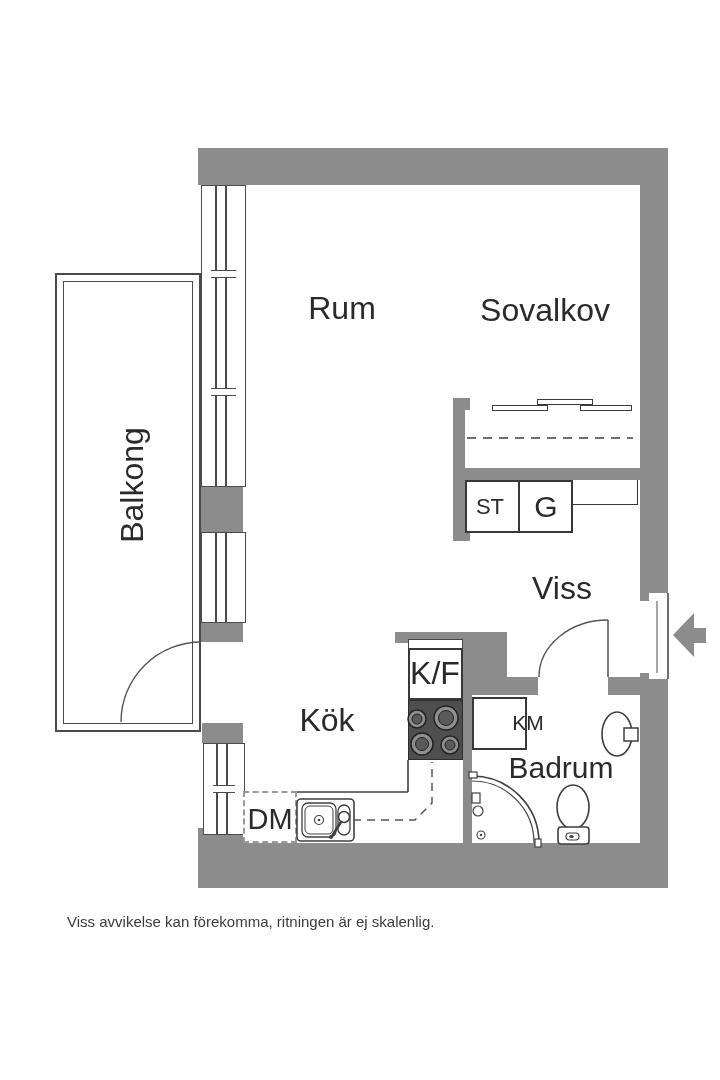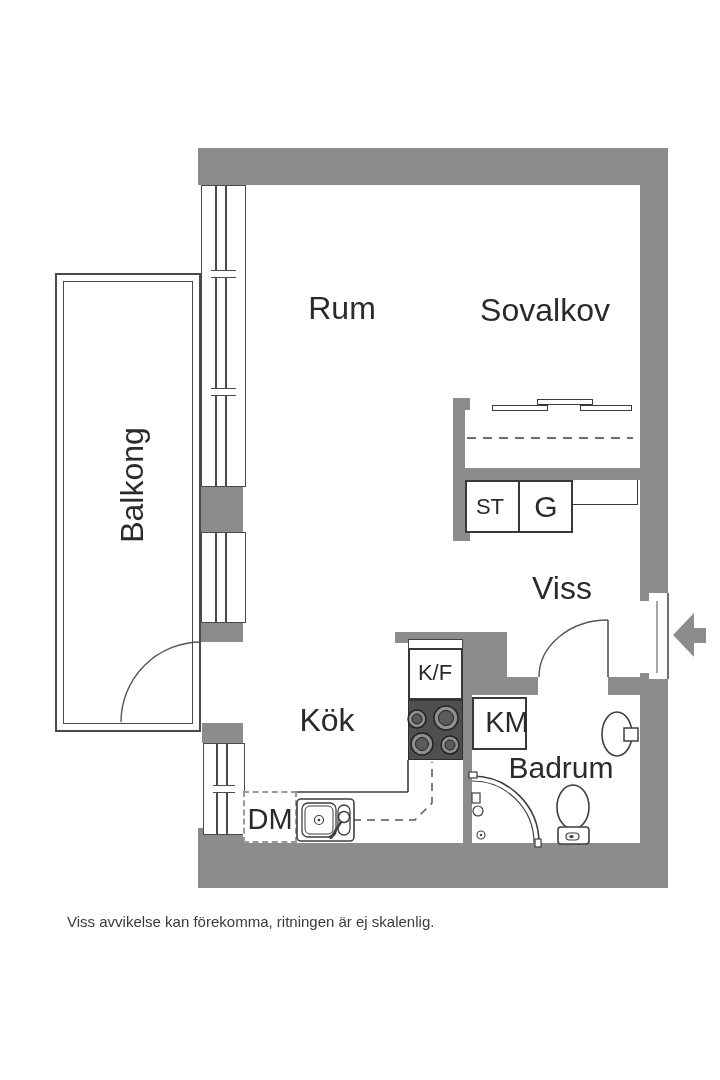--- a/index.html
+++ b/index.html
@@ -155,20 +155,20 @@
   <div class="lbl-layer">
     <div class="label" style="left:322px;top:308px;font-size:32px;">Rum</div>
     <div class="label" style="left:525px;top:310px;font-size:32px;">Sovalkov</div>
     <div class="label vert" style="left:112px;top:485px;font-size:32px;">Balkong</div>
     <div class="label" style="left:542px;top:588px;font-size:32px;">Viss</div>
     <div class="label" style="left:307px;top:720px;font-size:32px;">Kök</div>
     <div class="label" style="left:541px;top:768px;font-size:30px;">Badrum</div>
 
     <div class="label" style="left:470px;top:507px;font-size:22px;">ST</div>
     <div class="label" style="left:526px;top:507px;font-size:30px;">G</div>
-    <div class="label" style="left:415px;top:673px;font-size:22px;">K/F</div>
-    <div class="label" style="left:487px;top:722px;font-size:29px;">KM</div>
+    <div class="label" style="left:415px;top:673px;font-size:32px;">K/F</div>
+    <div class="label" style="left:508px;top:722px;font-size:21px;">KM</div>
     <div class="label" style="left:250px;top:819px;font-size:29px;">DM</div>
   </div>
 
   <div class="note" style="left:47px;top:913px;">Viss avvikelse kan förekomma, ritningen är ej skalenlig.</div>
 
 </div>
 
 </body></html>

